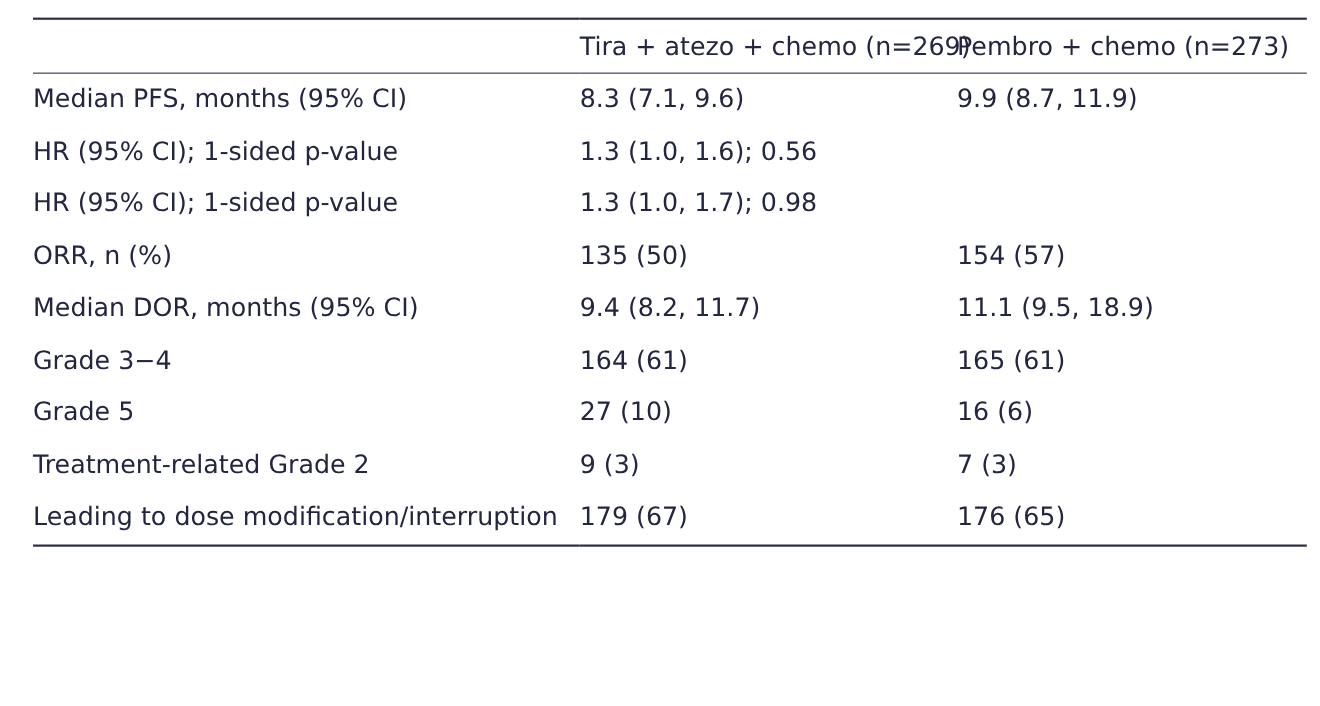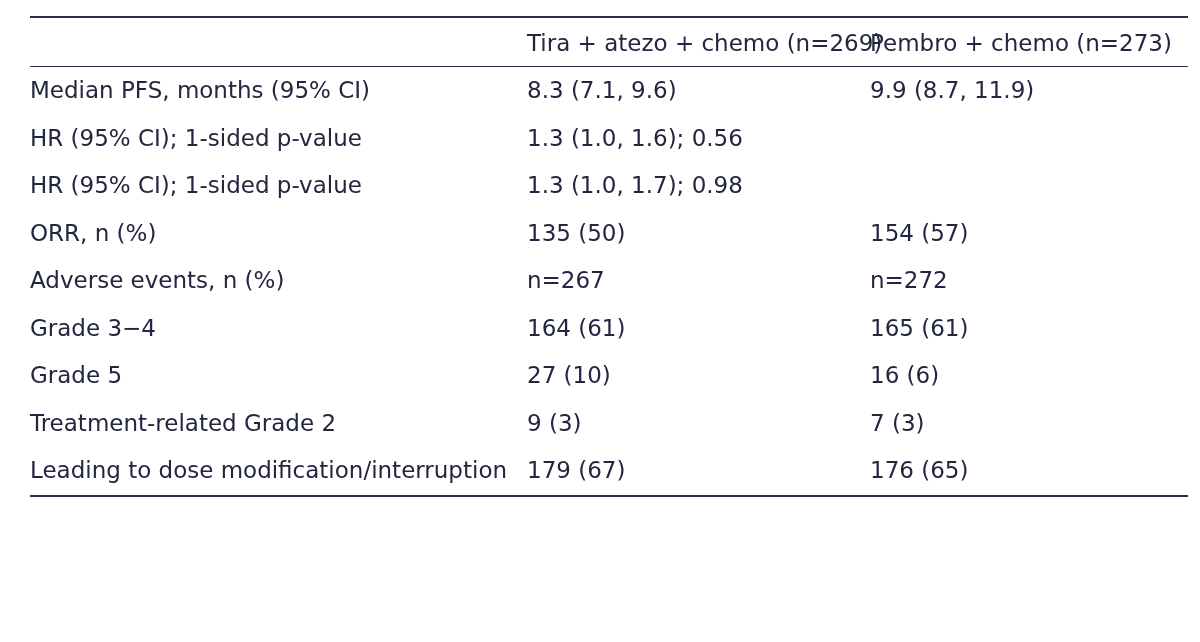--- a/index.html
+++ b/index.html
@@ -95,23 +95,23 @@
         <td>HR (95% CI); 1-sided p-value</td>
         <td>1.3 (1.0, 1.7); 0.98</td>
         <td class="cell-empty"></td>
       </tr>
       <tr>
         <td>ORR, n (%)</td>
         <td>135 (50)</td>
         <td>154 (57)</td>
       </tr>
       <tr>
-        <td>Adverse events, n (%)</td>
-        <td>n=267</td>
-        <td>n=272</td>
+        <td>Median DOR, months (95% CI)</td>
+        <td>9.4 (8.2, 11.7)</td>
+        <td>11.1 (9.5, 18.9)</td>
       </tr>
       <tr>
         <td>Grade 3−4</td>
         <td>164 (61)</td>
         <td>165 (61)</td>
       </tr>
       <tr>
         <td>Grade 5</td>
         <td>27 (10)</td>
         <td>16 (6)</td>

